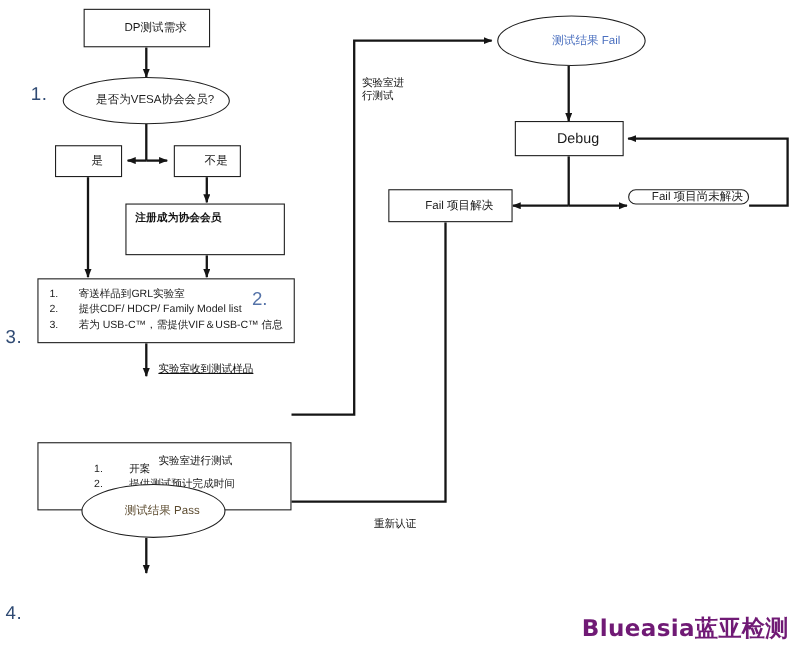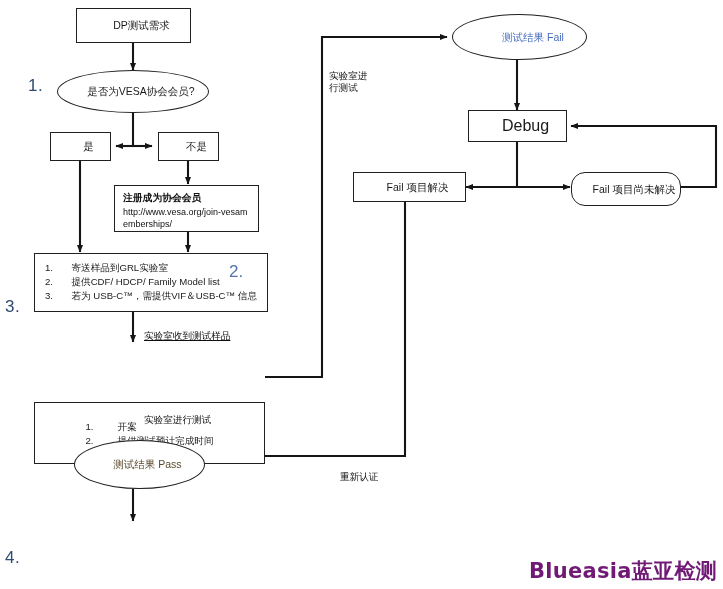--- a/index.html
+++ b/index.html
@@ -104,21 +104,20 @@
     <span class="lbl lbl-ctr">是</span>
   </div>
 
   <div class="node box" style="left:158px;top:132px;width:61px;height:29px;">
     <span class="lbl lbl-ctr">不是</span>
   </div>
 
   <div class="node box urlbox" style="left:114px;top:185px;width:145px;height:47px;
        align-items:flex-start;justify-content:flex-start;">
     <div class="hd">注册成为协会会员</div>
-    <div class="u">http://www.vesa.org/join-vesamemberships/</div>
   </div>
 
   <div class="node box listbox" style="left:34px;top:253px;width:234px;height:59px;">
     <div class="marker-inline" style="left:194px;top:8px;">2.</div>
     <table>
       <tbody>
           <tr>
         <td class="n">1.</td>
         <td class="t">寄送样品到GRL实验室</td>
       </tr>
@@ -152,28 +151,28 @@
 
   <div class="node ellipse" style="left:74px;top:440px;width:131px;height:49px;">
     <span class="lbl lbl-ctr pass-text">测试结果 Pass</span>
   </div>
 
   <div class="node ellipse" style="left:452px;top:14px;width:135px;height:46px;">
     <span class="lbl lbl-ctr fail-text">测试结果 Fail</span>
   </div>
 
   <div class="node box" style="left:468px;top:110px;width:99px;height:32px;">
-    <span class="lbl lbl-ctr" style="font-size:16px;">Debug</span>
+    <span class="lbl lbl-ctr" style="font-size:13px;">Debug</span>
   </div>
 
   <div class="node box" style="left:353px;top:172px;width:113px;height:30px;">
     <span class="lbl lbl-ctr">Fail 项目解决</span>
   </div>
 
-  <div class="node box" style="left:571px;top:172px;width:110px;height:34px;border-radius:14px;">
+  <div class="node box" style="left:571px;top:172px;width:110px;height:14px;border-radius:14px;">
     <span class="lbl lbl-ctr">Fail 项目尚未解决</span>
   </div>
 
   <div class="edgelabel" style="left:329px;top:70px;width:60px;">实验室进
 行测试</div>
 
   <div class="edgelabel" style="left:144px;top:330px;text-decoration:underline;">实验室收到测试样品</div>
 
   <div class="edgelabel" style="left:144px;top:414px;">实验室进行测试</div>
 

